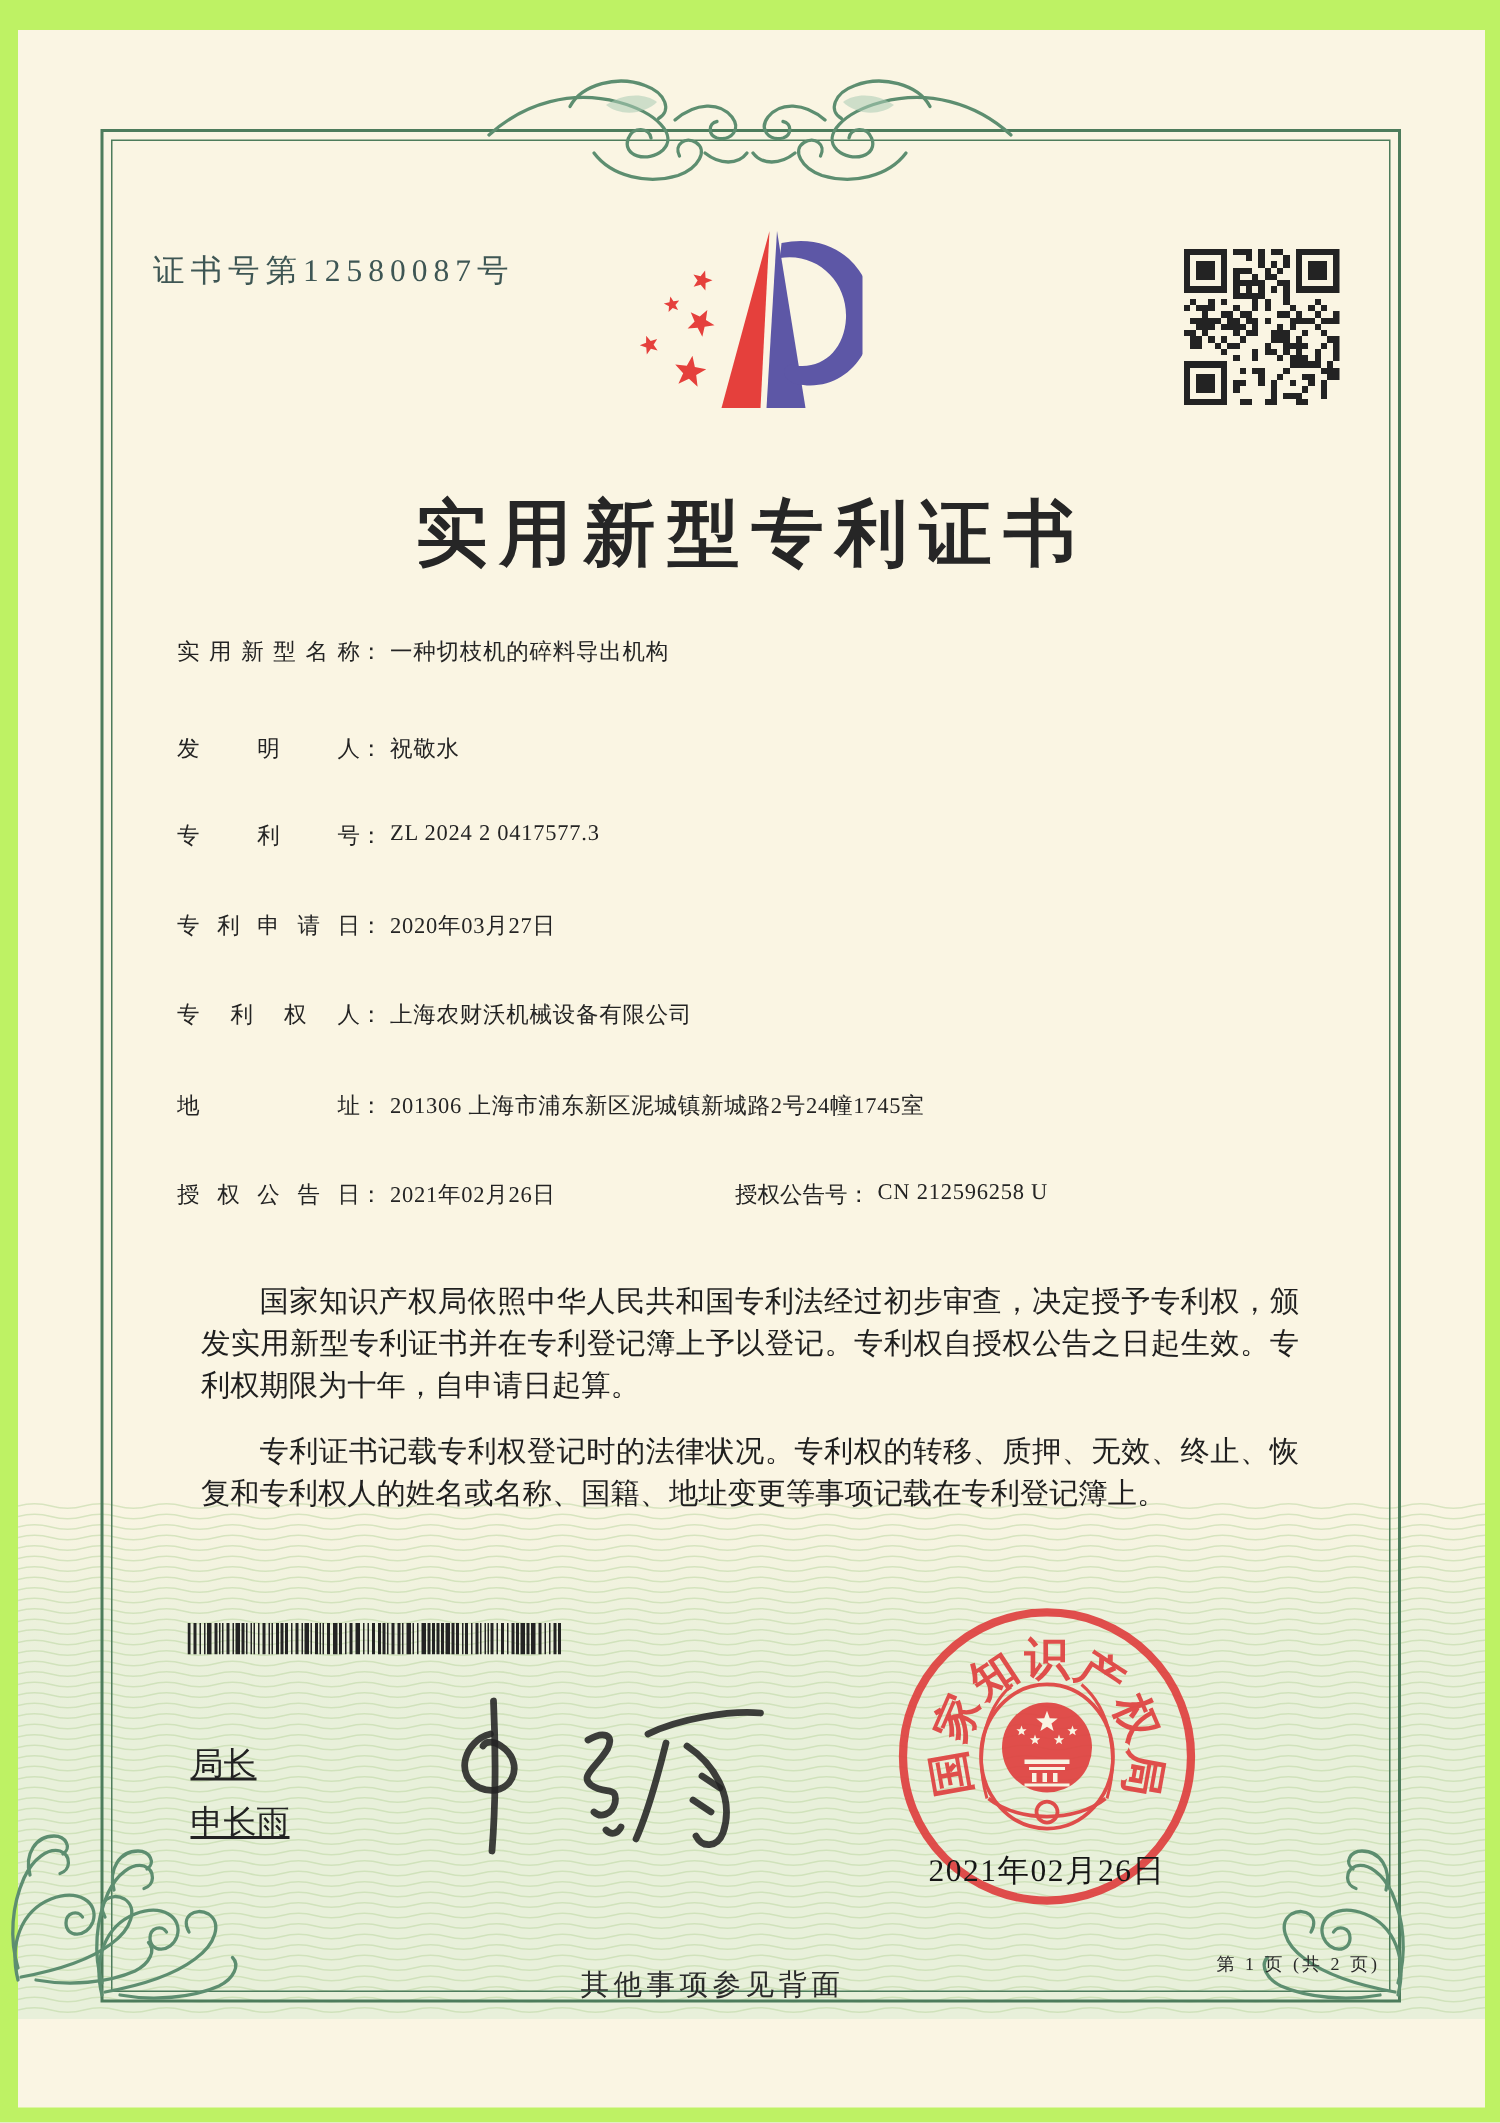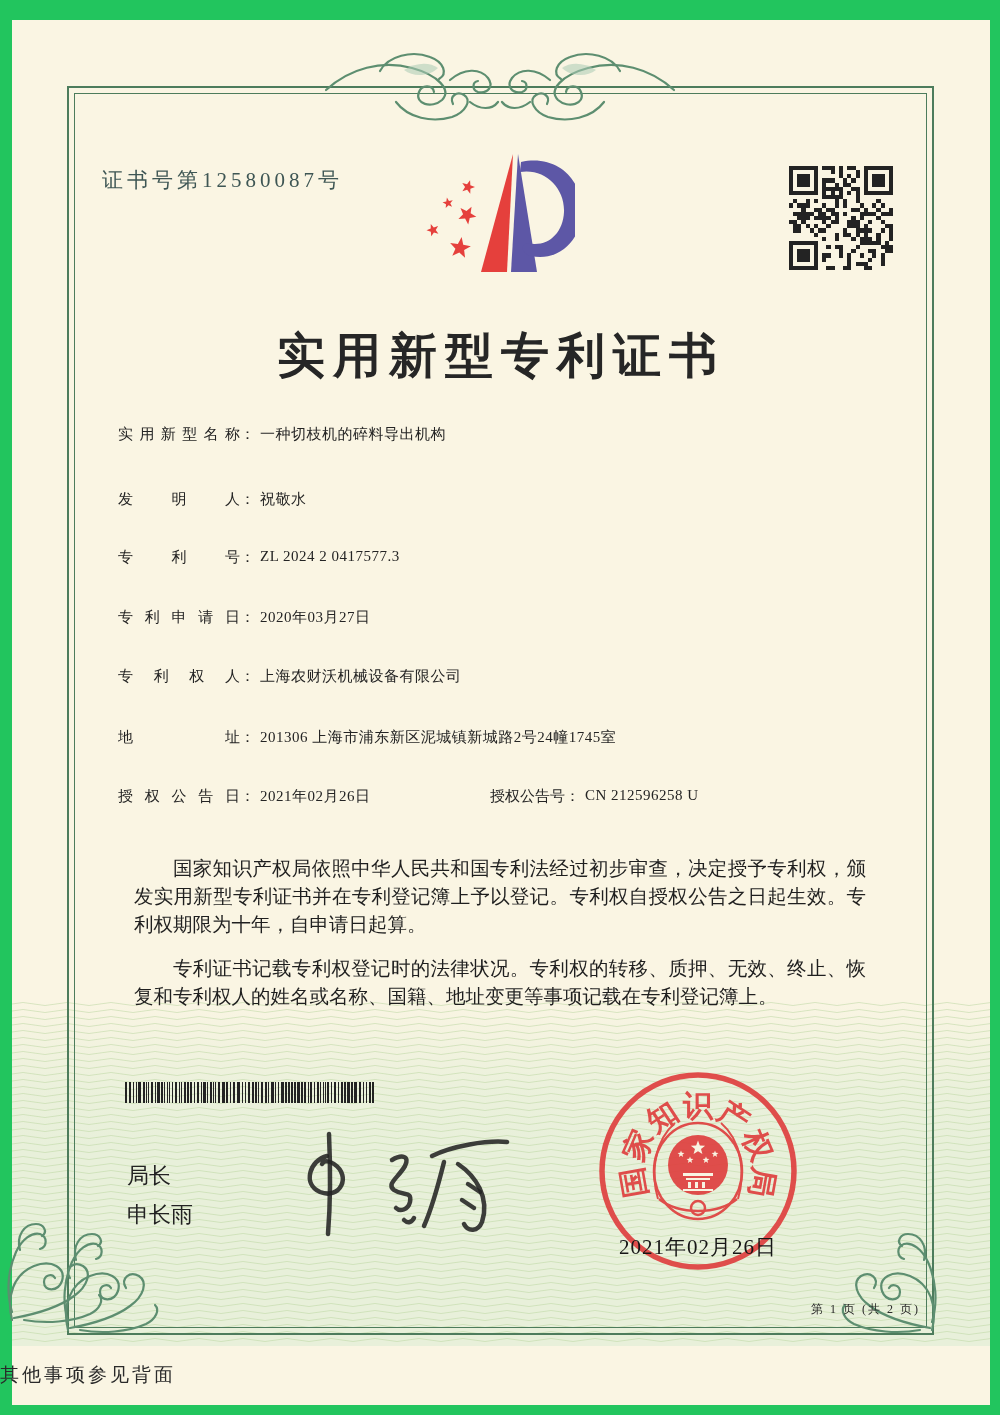--- a/index.html
+++ b/index.html
@@ -1,21 +1,21 @@
 <!DOCTYPE html>
 <html style="--paper: #faf5e3; --band: #e8f0da; --wave: #bdd7a3; --frame: #4d7c5c; --ornament: #5d8e70; --seal-red: #df403f; --logo-red: #e5403c; --logo-purple: #5d57a6; --ink: #232323; --certno: #3e5654;"><head>
 <meta charset="utf-8">
 <style>
   :root{
     --paper:#faf5e3; --band:#e8f0da; --wave:#bdd7a3; --frame:#4d7c5c;
     --ornament:#5d8e70; --seal-red:#df403f; --logo-red:#e5403c;
     --logo-purple:#5d57a6; --ink:#232323; --certno:#3e5654;
   }
   html,body{margin:0;padding:0;background:#e9e9e9;}
-  .page{position:relative;width:1000px;height:1415px;background:#22c55e;overflow:hidden;
+  .page{position:relative;width:1000px;height:1415px;background:#bef264;overflow:hidden;
         font-family:"Liberation Serif","DejaVu Serif",serif;color:var(--ink);}
   .paper{position:absolute;left:12px;top:20px;right:10px;bottom:10px;background:var(--paper);}
   .band{position:absolute;left:12px;top:1000px;width:978px;height:346px;
         background:linear-gradient(180deg,rgba(232,240,218,0) 0px,rgba(232,240,218,.85) 90px,var(--band) 150px,var(--band) 100%);}
   .waves{position:absolute;left:12px;top:998px;width:978px;height:350px;}
   .frame{position:absolute;border-style:solid;border-color:var(--frame);box-sizing:border-box;}
   .frame-outer{left:67px;top:86px;width:867px;height:1249px;border-width:2.5px;}
   .frame-inner{left:74px;top:93px;width:853px;height:1235px;border-width:1px;}
   .topOrn{position:absolute;left:320px;top:38px;width:360px;height:104px;}
   .corners{position:absolute;left:0;top:1192px;width:1000px;height:170px;}
@@ -28,31 +28,31 @@
          font-size:48px;font-weight:700;letter-spacing:8px;color:#262626;}
   .frow{position:absolute;left:118px;right:40px;font-size:15px;color:#242424;}
   .flabel{display:inline-block;width:122px;text-align:justify;text-align-last:justify;vertical-align:top;}
   .fcolon{vertical-align:top;}
   .fvalue{margin-left:5px;vertical-align:top;letter-spacing:.5px;}
   .grant2{position:absolute;left:372px;top:0;}
   .paras{position:absolute;left:118px;top:839px;width:764px;font-size:19.5px;line-height:28px;
          text-align:justify;color:#1f1f1f;}
   .paras p{margin:16px;text-indent:2em;}
   .barcode{position:absolute;left:125px;top:1082px;width:252px;height:21px;}
-  .director{position:absolute;left:127px;top:1156px;font-size:22px;line-height:39px;color:#222;}
+  .director{position:absolute;left:127px;top:1156px;font-size:22px;line-height:39px;color:#222;text-decoration:underline;}
   .sig{position:absolute;left:272px;top:1124px;width:250px;height:118px;}
   .sig path{stroke:var(--ink);stroke-width:4.5;fill:none;stroke-linecap:round;stroke-linejoin:round;opacity:.88;}
   .seal{position:absolute;left:595px;top:1068px;width:206px;height:206px;}
   .sr{stroke:var(--seal-red);} .fr{fill:var(--seal-red);} .fp{fill:var(--paper);}
   .sealchar{fill:var(--seal-red);font-family:"Liberation Serif","DejaVu Serif",serif;
             font-weight:bold;font-size:30px;text-anchor:middle;}
   .sealdate{position:absolute;left:595px;top:1233px;width:206px;text-align:center;
             font-size:21px;letter-spacing:1px;color:#161616;z-index:9;}
   .pageno{position:absolute;left:0;top:1301px;width:920px;text-align:right;font-size:12px;letter-spacing:2px;color:#2a2a2a;}
-  .backnote{position:absolute;left:0;top:1362px;width:950px;font-size:19px;letter-spacing:3px;color:#2a2a2a;}
+  .backnote{position:absolute;left:0;top:1310px;width:950px;text-align:center;font-size:19px;letter-spacing:3px;color:#2a2a2a;}
   .flr{fill:var(--logo-red);} .fpu{fill:var(--logo-purple);}
 </style>
 </head>
 <body>
 
 <div class="page">
   <div class="paper"></div>
   <div class="band"></div>
   <svg class="waves" viewBox="0 0 978 350">
     <g id="waves-g" fill="none" stroke-width="1" opacity="0.55" stroke="#bdd7a3">

